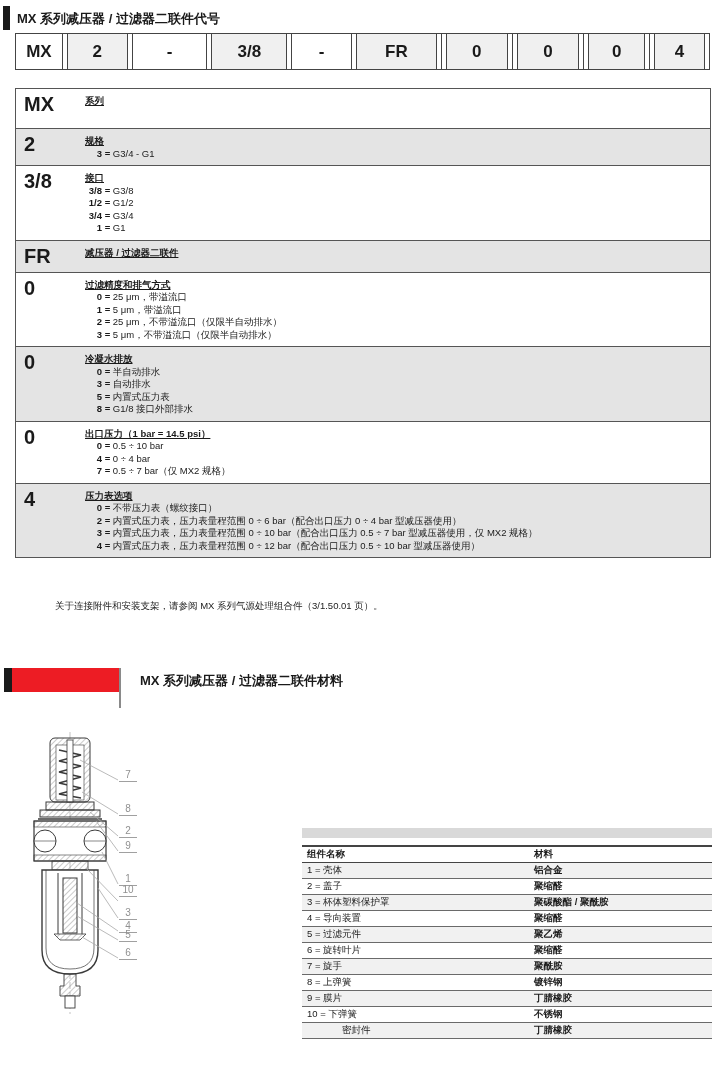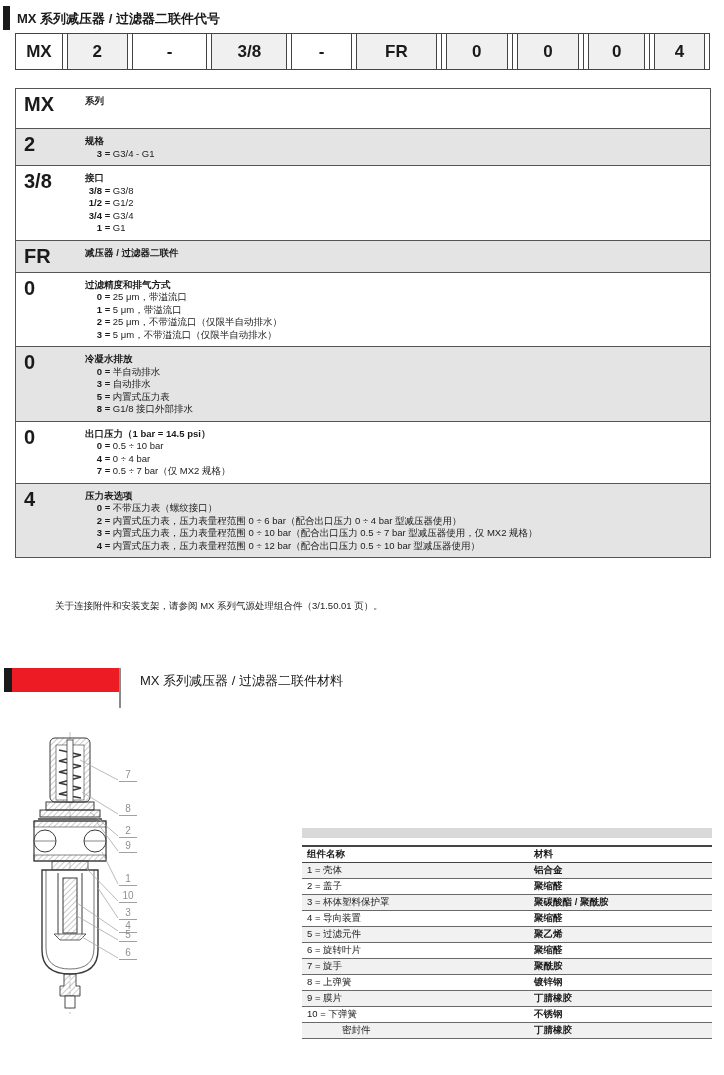--- a/index.html
+++ b/index.html
@@ -19,32 +19,32 @@
   .segbox{flex:1;align-self:stretch;margin:0 4px;background:#f0f0f0;border-left:1px solid #444;
           border-right:1px solid #444;display:flex;align-items:center;justify-content:center;}
 
   
   #code-table{position:absolute;left:15px;top:88px;width:696px;border:1px solid #555;box-sizing:border-box;}
   .ct-row{display:flex;padding:4px 0 5px 0;}
   .ct-row + .ct-row{border-top:1px solid #555;}
   .ct-row.shaded{background:#e4e4e4;}
   .ct-code{flex:0 0 54px;padding-left:8px;font-size:20px;font-weight:bold;line-height:22px;box-sizing:border-box;}
   .ct-desc{flex:1;padding:2px 8px 0 15px;font-size:9.5px;line-height:12.5px;}
-  .ct-title{font-weight:bold;}
+  .ct-title{font-weight:bold;text-decoration:underline;}
   .ct-opt .ok{display:inline-block;min-width:17px;text-align:right;font-weight:bold;}
   .ct-opt .eq{font-weight:bold;}
 
   
   #note{position:absolute;left:22px;top:600px;font-size:9.5px;color:#222;margin-left:33px;}
 
   
   #s2-black{position:absolute;left:4px;top:668px;width:8px;height:24px;background:#1a1a1a;}
   #s2-red{position:absolute;left:12px;top:668px;width:108px;height:24px;background:#ed1c24;}
   #s2-vline{position:absolute;left:119px;top:668px;width:2px;height:40px;background:#8a8a8a;}
-  #s2-title{position:absolute;left:140px;top:672px;font-size:13px;font-weight:normal;white-space:nowrap;}
+  #s2-title{position:absolute;left:140px;top:672px;font-size:13px;font-weight:bold;white-space:nowrap;}
 
   
   #drawing{position:absolute;left:22px;top:728px;width:150px;height:310px;}
   #drawing svg{position:absolute;left:0;top:0;}
   .dw-label{position:absolute;left:97px;width:18px;text-align:center;font-size:10px;color:#909090;
             border-bottom:1px solid #a0a0a0;line-height:11px;height:12px;}
 
   
   #mat-table{position:absolute;left:302px;top:828px;width:410px;font-size:9.5px;}
   #mat-band{height:10px;background:#d9d9d9;margin-bottom:7px;}
@@ -226,21 +226,21 @@
         <line x1="55" y1="188" x2="96" y2="212"></line>
         <line x1="60" y1="209" x2="96" y2="230"></line>
       </g>
     </svg>
 
   <div class="dw-label" style="top: 41px;">7</div>
       <div class="dw-label" style="top: 75px;">8</div>
       <div class="dw-label" style="top: 97px;">2</div>
       <div class="dw-label" style="top: 112px;">9</div>
       <div class="dw-label" style="top: 145px;">1</div>
-      <div class="dw-label" style="top: 162px;">10</div>
+      <div class="dw-label" style="top: 156px;">10</div>
       <div class="dw-label" style="top: 179px;">3</div>
       <div class="dw-label" style="top: 192px;">4</div>
       <div class="dw-label" style="top: 201px;">5</div>
       <div class="dw-label" style="top: 219px;">6</div>
     </div>
 
   <div id="mat-table">
     <div id="mat-band"></div>
     <div class="mt-row head">
       <div class="mt-name">组件名称</div>

